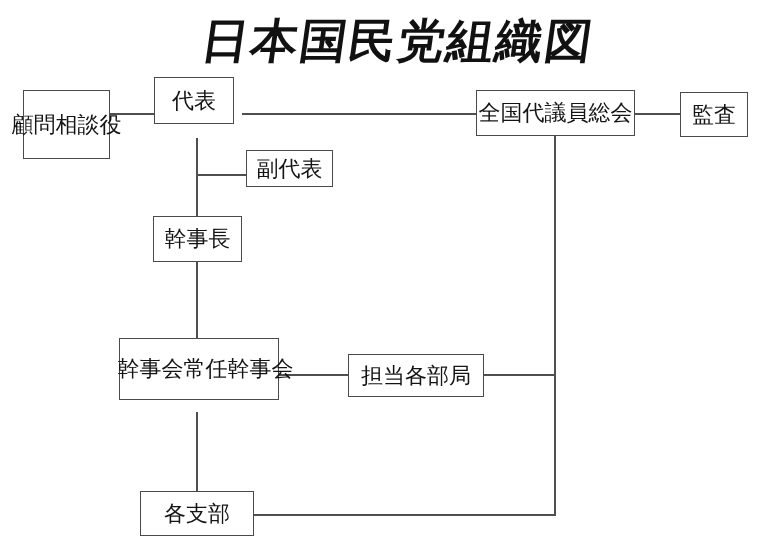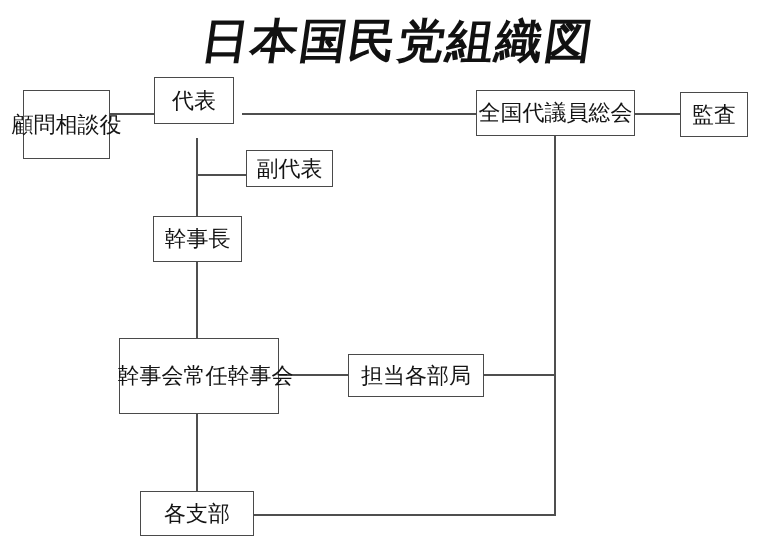--- a/index.html
+++ b/index.html
@@ -48,21 +48,21 @@
     background: #4f4f4f;
     z-index: 1;
   }
   
   #n-advisor        { left: 23px;  top: 90px;  width: 87px;  height: 69px; }
   #n-representative { left: 154px; top: 77px;  width: 80px;  height: 47px; }
   #n-assembly       { left: 476px; top: 90px;  width: 159px; height: 46px; align-items: center; }
   #n-audit          { left: 680px; top: 92px;  width: 68px;  height: 45px; }
   #n-deputy         { left: 246px; top: 150px; width: 87px;  height: 37px; }
   #n-secgen         { left: 153px; top: 216px; width: 89px;  height: 46px; }
-  #n-board          { left: 119px; top: 338px; width: 160px; height: 76px; padding-left: 13px; }
+  #n-board          { left: 119px; top: 338px; width: 160px; height: 62px; padding-left: 13px; }
   #n-departments    { left: 348px; top: 354px; width: 136px; height: 43px; }
   #n-branches       { left: 140px; top: 491px; width: 114px; height: 45px; }
   
   #c-advisor-rep      { left: 110px; top: 113px; width: 44px;  height: 2px; }
   #c-rep-assembly     { left: 242px; top: 113px; width: 234px; height: 2px; }
   #c-assembly-audit   { left: 635px; top: 113px; width: 45px;  height: 2px; }
   #c-rep-down         { left: 196px; top: 138px; width: 2px;   height: 78px; }
   #c-branch-deputy    { left: 196px; top: 174px; width: 50px;  height: 2px; }
   #c-secgen-down      { left: 196px; top: 262px; width: 2px;   height: 76px; }
   #c-board-depts      { left: 279px; top: 374px; width: 69px;  height: 2px; }

